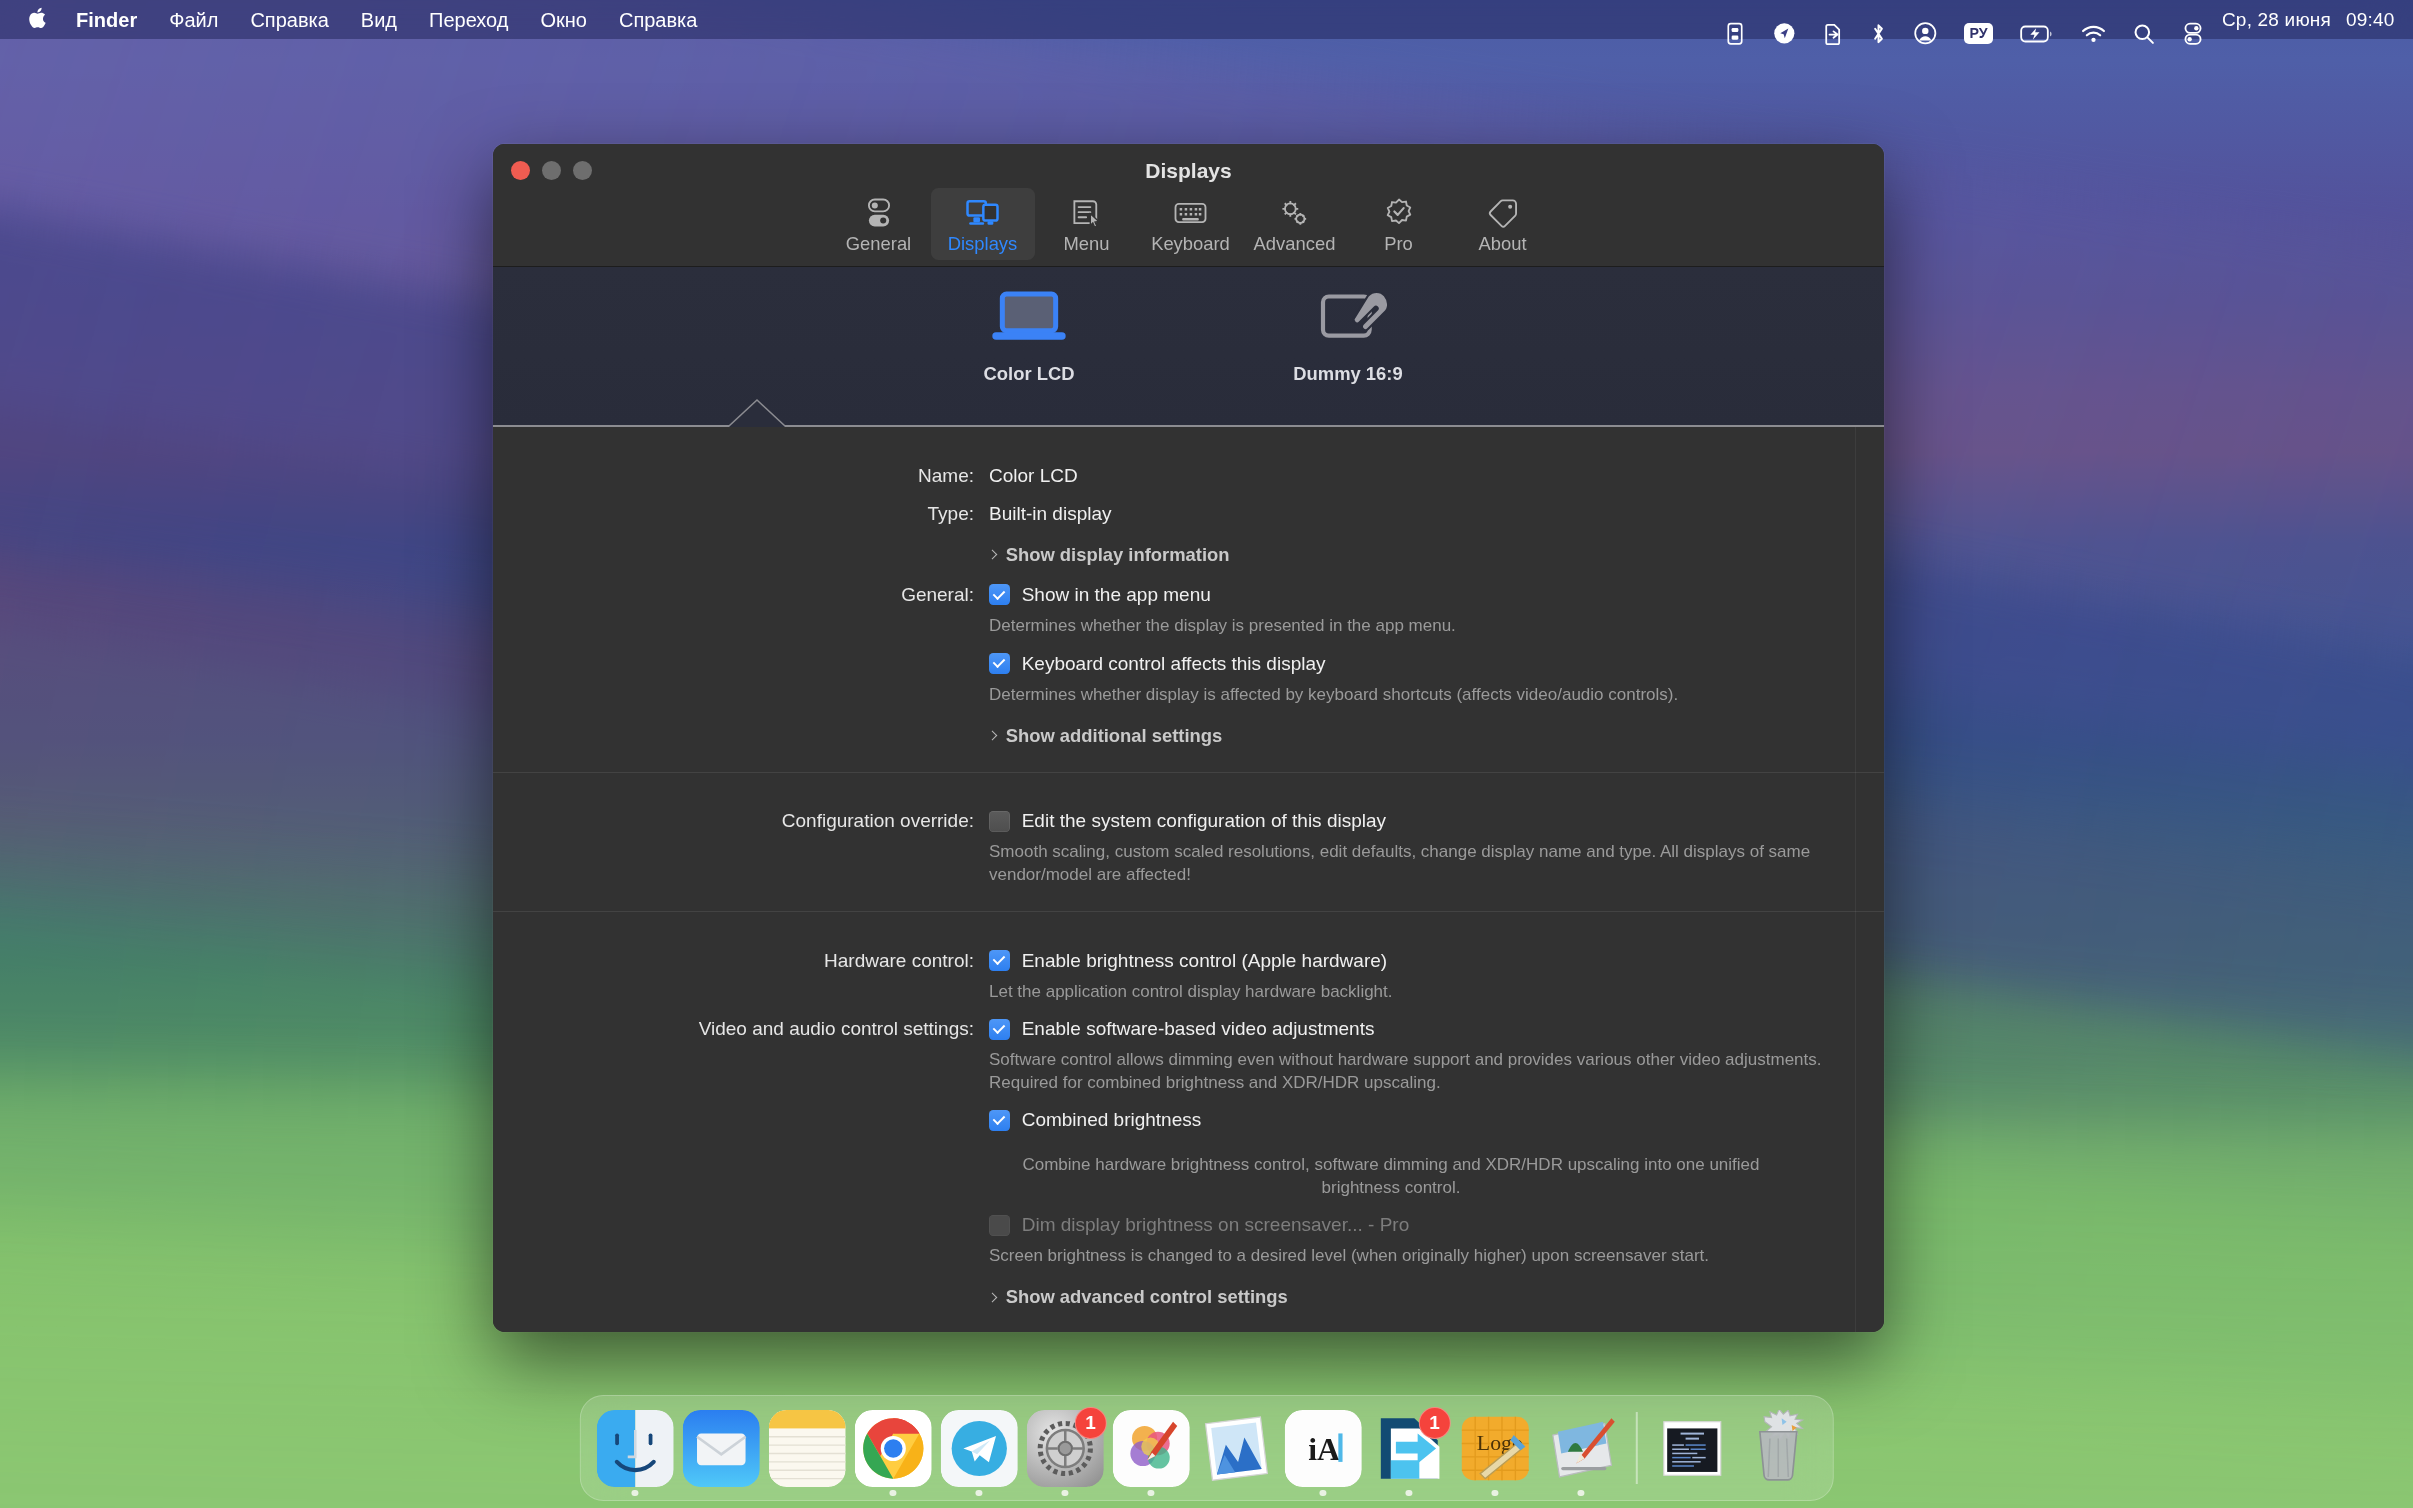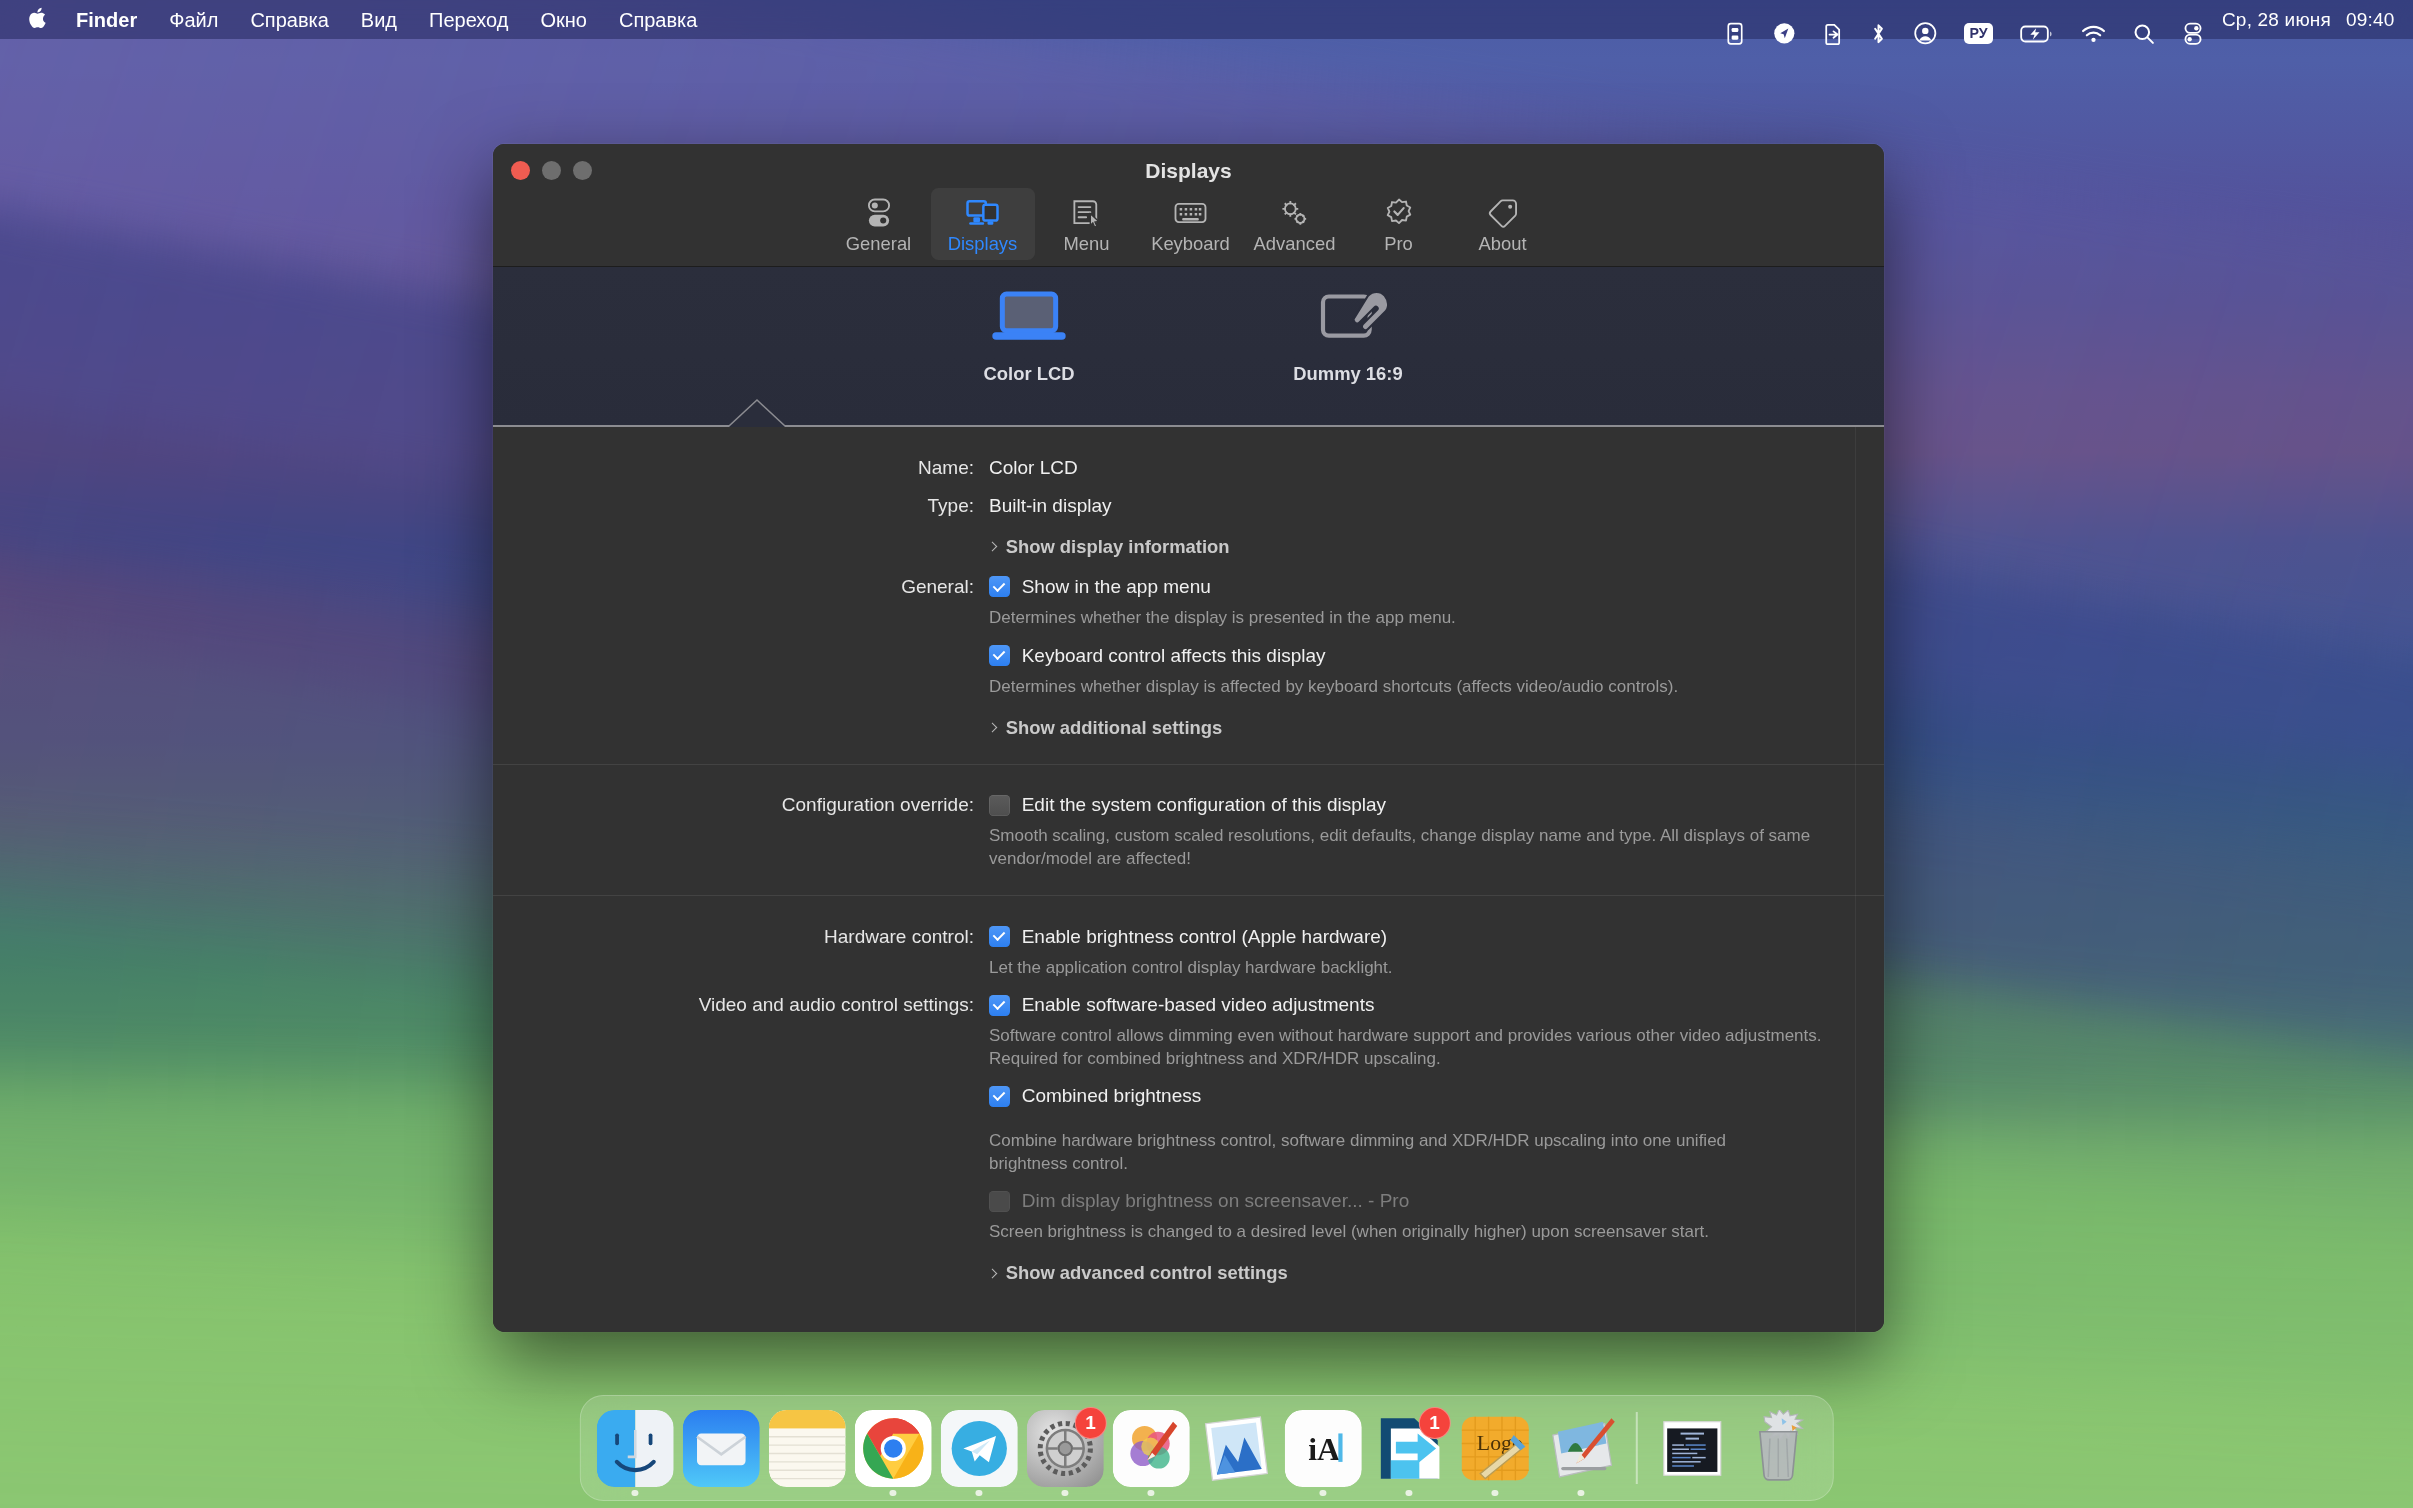--- a/index.html
+++ b/index.html
@@ -163,21 +163,21 @@
 
   
   #content {
     flex:1 1 auto; position:relative; background:#323232;
     overflow:hidden;
   }
   #content-divider-v {
     position:absolute; top:0; bottom:0; right:28px; width:0.8px;
     background:rgba(255,255,255,.055);
   }
-  .section { position:relative; padding:6px 0 0 0; }
+  .section { position:relative; padding:14px 0 0 0; }
   .section + .section { border-top:0.8px solid rgba(255,255,255,.085); }
   .row {
     display:flex; align-items:flex-start;
     padding:0 34px 0 0;
   }
   .row-label {
     width:496px; flex:0 0 496px; text-align:right;
     font-size:19px; color:#e6e6e6; padding-right:15px;
     line-height:1.15;
   }
@@ -584,21 +584,21 @@
             <div class="check-row">
               <span class="cb on">
                   <span class="tick"></span>
                 </span>
               <span class="cb-label">Enable software-based video adjustments</span>
             </div>
             <div class="hint" style="margin-top:9.2px; max-width:838px;">Software control allows dimming even without hardware support and provides various other video adjustments. Required for combined brightness and XDR/HDR upscaling.</div>
           </div>
         </div>
 
-        <div class="row" style="padding-top:15px;">
+        <div class="row" style="padding-top:15px;text-align:center;">
           <div class="row-label"></div>
           <div class="row-body">
             <div class="check-row">
               <span class="cb on">
                   <span class="tick"></span>
                 </span>
               <span class="cb-label">Combined brightness</span>
             </div>
             <div class="hint" style="margin-top:23px; max-width:804px;">Combine hardware brightness control, software dimming and XDR/HDR upscaling into one unified brightness control.</div>
           </div>

